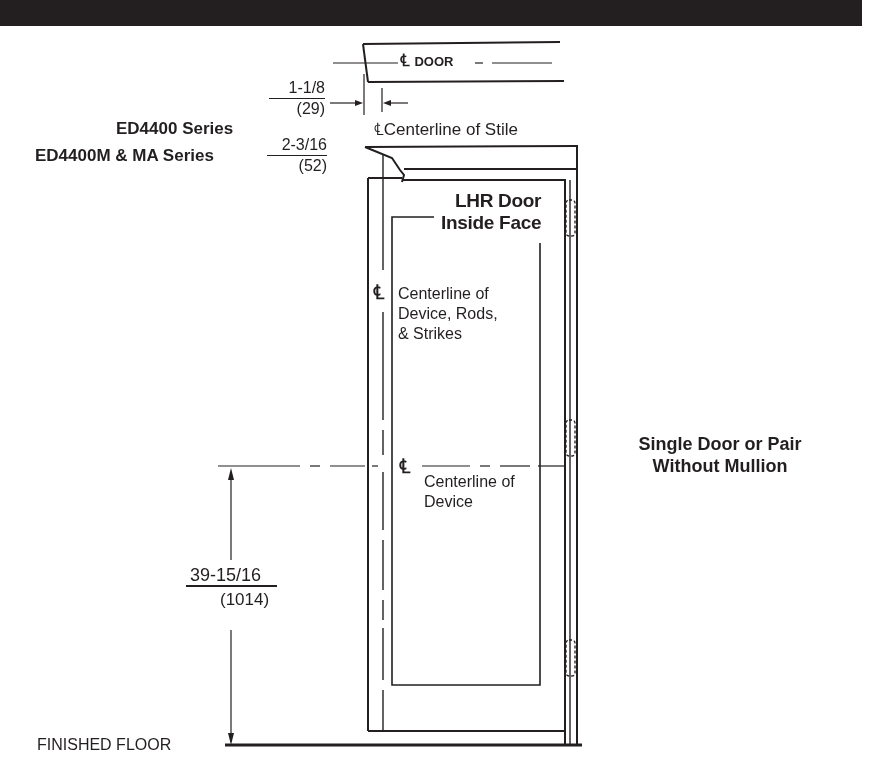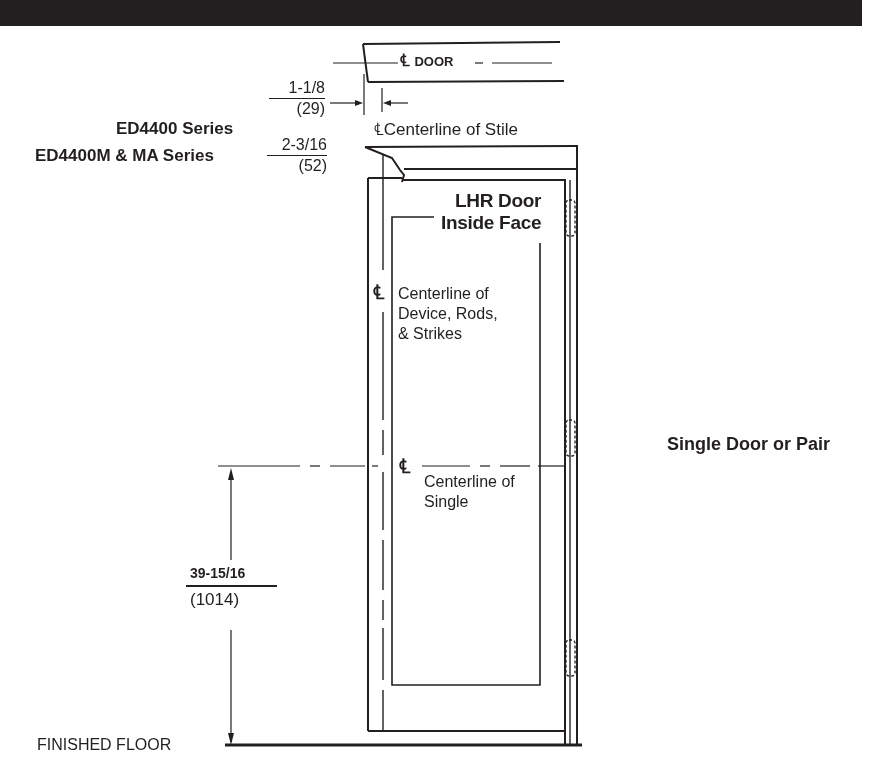--- a/index.html
+++ b/index.html
@@ -11,21 +11,21 @@
   .lbl { position: absolute; white-space: nowrap; line-height: 1; }
   .bold { font-weight: bold; }
   .series { font-size: 17px; font-weight: bold; }
   .frac { position: absolute; text-align: right; font-size: 16px; line-height: 1; }
   .frac .num { display: block; border-bottom: 1.5px solid #231f20; padding-bottom: 2px; }
   .frac .den { display: block; padding-top: 2px; }
   .door-title { font-size: 19px; font-weight: bold; line-height: 1.15; letter-spacing: -0.3px; }
   .note { font-size: 16px; line-height: 1.25; }
   .cl-glyph { font-size: 20px; font-weight: bold; }
   .single { font-size: 18px; font-weight: bold; text-align: center; line-height: 1.2; }
-  .dim-main { font-size: 14px; font-weight: bold; }
+  .dim-main { font-size: 18px; font-weight: normal; }
   .floor { font-size: 16px; }
 </style>
 </head>
 <body>
 
 <div class="topbar"></div>
 <div class="topbar-gap"></div>
 
 <svg class="drawing" width="870" height="776" viewBox="0 0 870 776">
   <g stroke="#231f20" fill="none" stroke-width="2">
@@ -139,23 +139,24 @@
 <div class="lbl cl-glyph" style="left:373px; top:282px;">℄</div>
 <div class="lbl note" style="left:398px; top:284px;">
   <div>Centerline of</div>
   <div>Device, Rods,</div>
   <div>&amp; Strikes</div>
 </div>
 
 <div class="lbl cl-glyph" style="left:399px; top:456px;">℄</div>
 <div class="lbl note" style="left:424px; top:472px;">
   <div>Centerline of</div>
-  <div>Single</div>
+  <div>Device</div>
 </div>
 
-<div class="lbl single" style="left:610px; top:434px; width:220px;text-align:right;">
+<div class="lbl single" style="left:610px; top:434px; width:220px;">
   <div>Single Door or Pair</div>
+  <div>Without Mullion</div>
 </div>
 
 <div class="lbl dim-main" style="left:190px; top:566px;">39-15/16</div>
-<div class="lbl" style="left:190px; top:591px; font-size:17px;">(1014)</div>
+<div class="lbl" style="left:220px; top:591px; font-size:17px;">(1014)</div>
 
 <div class="lbl floor" style="left:37px; top:737px;">FINISHED FLOOR</div>
 
 </body></html>

